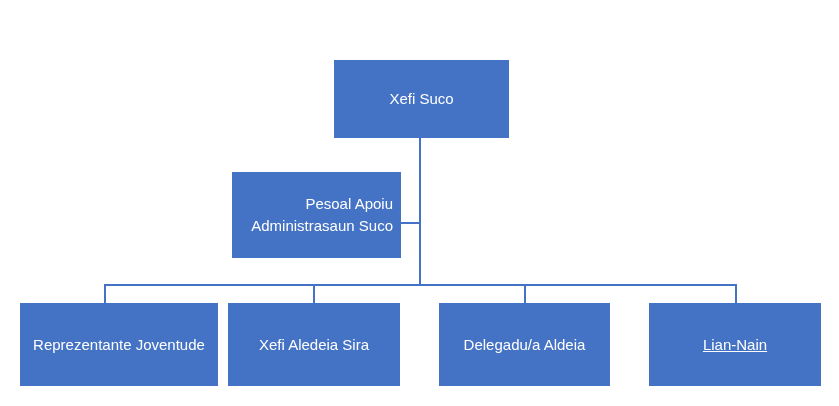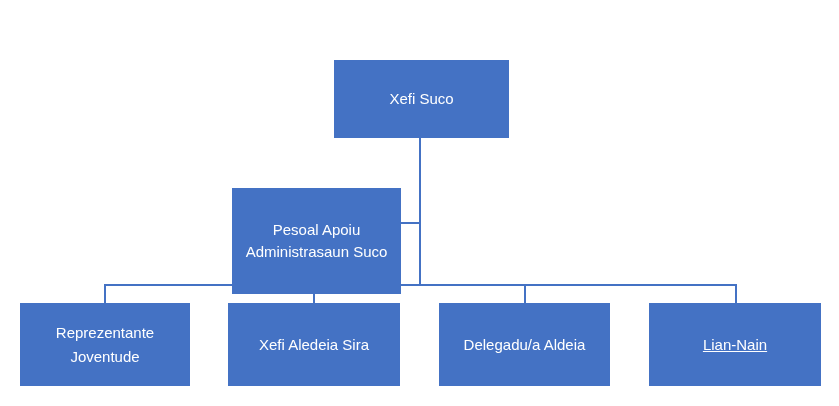--- a/index.html
+++ b/index.html
@@ -21,34 +21,34 @@
     background: var(--canvas-bg);
     overflow: hidden;
   }
   .org-node {
     position: absolute;
     background: var(--node-fill);
     color: var(--node-text);
     display: flex;
     align-items: center;
     justify-content: center;
-    text-align: center;
+    text-align: right;
     font-size: 15px;
     line-height: 1.55;
     padding: 7px 8px;
     cursor: default;
   }
   .connector {
     position: absolute;
     background: var(--connector);
   }
   
   .node-root      { left: 334px; top: 60px;  width: 175px; height: 78px; }
-  .node-assistant { left: 232px; top: 188px; width: 169px; height: 106px; line-height: 1.5; }
-  .node-child-0   { left: 20px;  top: 303px; width: 170px; height: 83px; }
+  .node-assistant { left: 232px; top: 172px; width: 169px; height: 86px; line-height: 1.5; }
+  .node-child-0   { left: 20px;  top: 303px; width: 198px; height: 83px; }
   .node-child-1   { left: 228px; top: 303px; width: 172px; height: 83px; }
   .node-child-2   { left: 439px; top: 303px; width: 171px; height: 83px; }
   .node-child-3   { left: 649px; top: 303px; width: 172px; height: 83px; text-decoration: underline; }
   
   .conn-trunk        { left: 419px; top: 138px; width: 2px;   height: 148px; }
   .conn-assistant    { left: 401px; top: 222px; width: 18px;  height: 2px; }
   .conn-rail         { left: 104px; top: 284px; width: 633px; height: 2px; }
   .conn-stub-0       { left: 104px; top: 284px; width: 2px;   height: 19px; }
   .conn-stub-1       { left: 313px; top: 284px; width: 2px;   height: 19px; }
   .conn-stub-2       { left: 524px; top: 284px; width: 2px;   height: 19px; }

